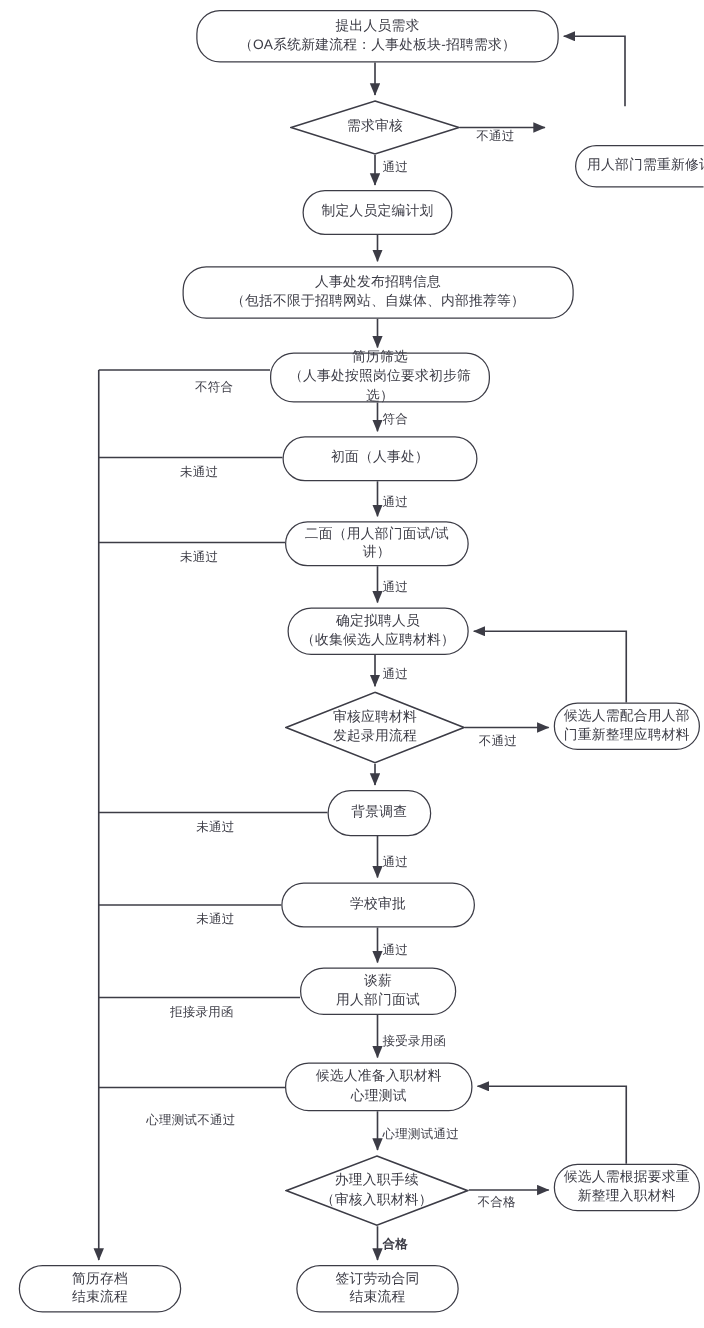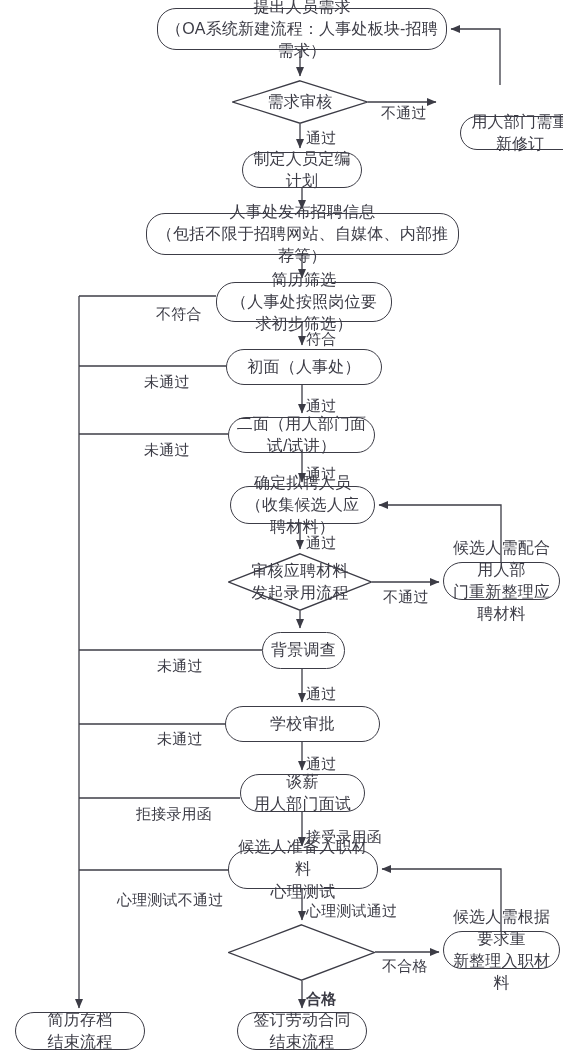--- a/index.html
+++ b/index.html
@@ -26,21 +26,21 @@
     pointer-events: none;
   }
   .node {
     position: absolute;
     box-sizing: border-box;
     display: flex;
     align-items: center;
     justify-content: center;
     text-align: center;
     color: #3c3c46;
-    font-size: 16px;
+    font-size: 11px;
     line-height: 1.38;
     letter-spacing: 0.2px;
   }
   .node.terminal,
   .node.process {
     border: 1.3px solid #3c3c46;
     border-radius: 19px;
     background: #ffffff;
   }
   .node .lines {
@@ -60,21 +60,21 @@
     position: absolute;
     left: 0;
     top: 0;
     width: 100%;
     height: 100%;
     z-index: 1;
   }
   .edge-label {
     position: absolute;
     color: #3c3c46;
-    font-size: 15px;
+    font-size: 10px;
     line-height: 1;
     white-space: nowrap;
     background: transparent;
     letter-spacing: 0.2px;
   }
 </style>
 </head>
 <body>
 
 <div id="canvas">
@@ -202,20 +202,22 @@
 用人部门面试</div>
       </div>
       <div class="node process" style="left: 228px; top: 850px; width: 150px; height: 39px;">
         <div class="lines">候选人准备入职材料
 心理测试</div>
       </div>
       <div class="node decision" style="left: 228px; top: 924px; width: 147px; height: 57px;">
         <svg class="diamond-shape" viewBox="0 0 147 57" preserveAspectRatio="none">
           <polygon points="73.5,0.8 146.2,28.5 73.5,56.2 0.8,28.5" fill="#ffffff" stroke="#3c3c46" stroke-width="1.3" vector-effect="non-scaling-stroke"></polygon>
         </svg>
+        <div class="lines">办理入职手续
+（审核入职材料）</div>
       </div>
       <div class="node process" style="left: 443px; top: 931px; width: 117px; height: 38px;">
         <div class="lines">候选人需根据要求重
 新整理入职材料</div>
       </div>
       <div class="node terminal" style="left: 15px; top: 1012px; width: 130px; height: 38px;">
         <div class="lines">简历存档
 结束流程</div>
       </div>
       <div class="node terminal" style="left: 237px; top: 1012px; width: 130px; height: 38px;">

